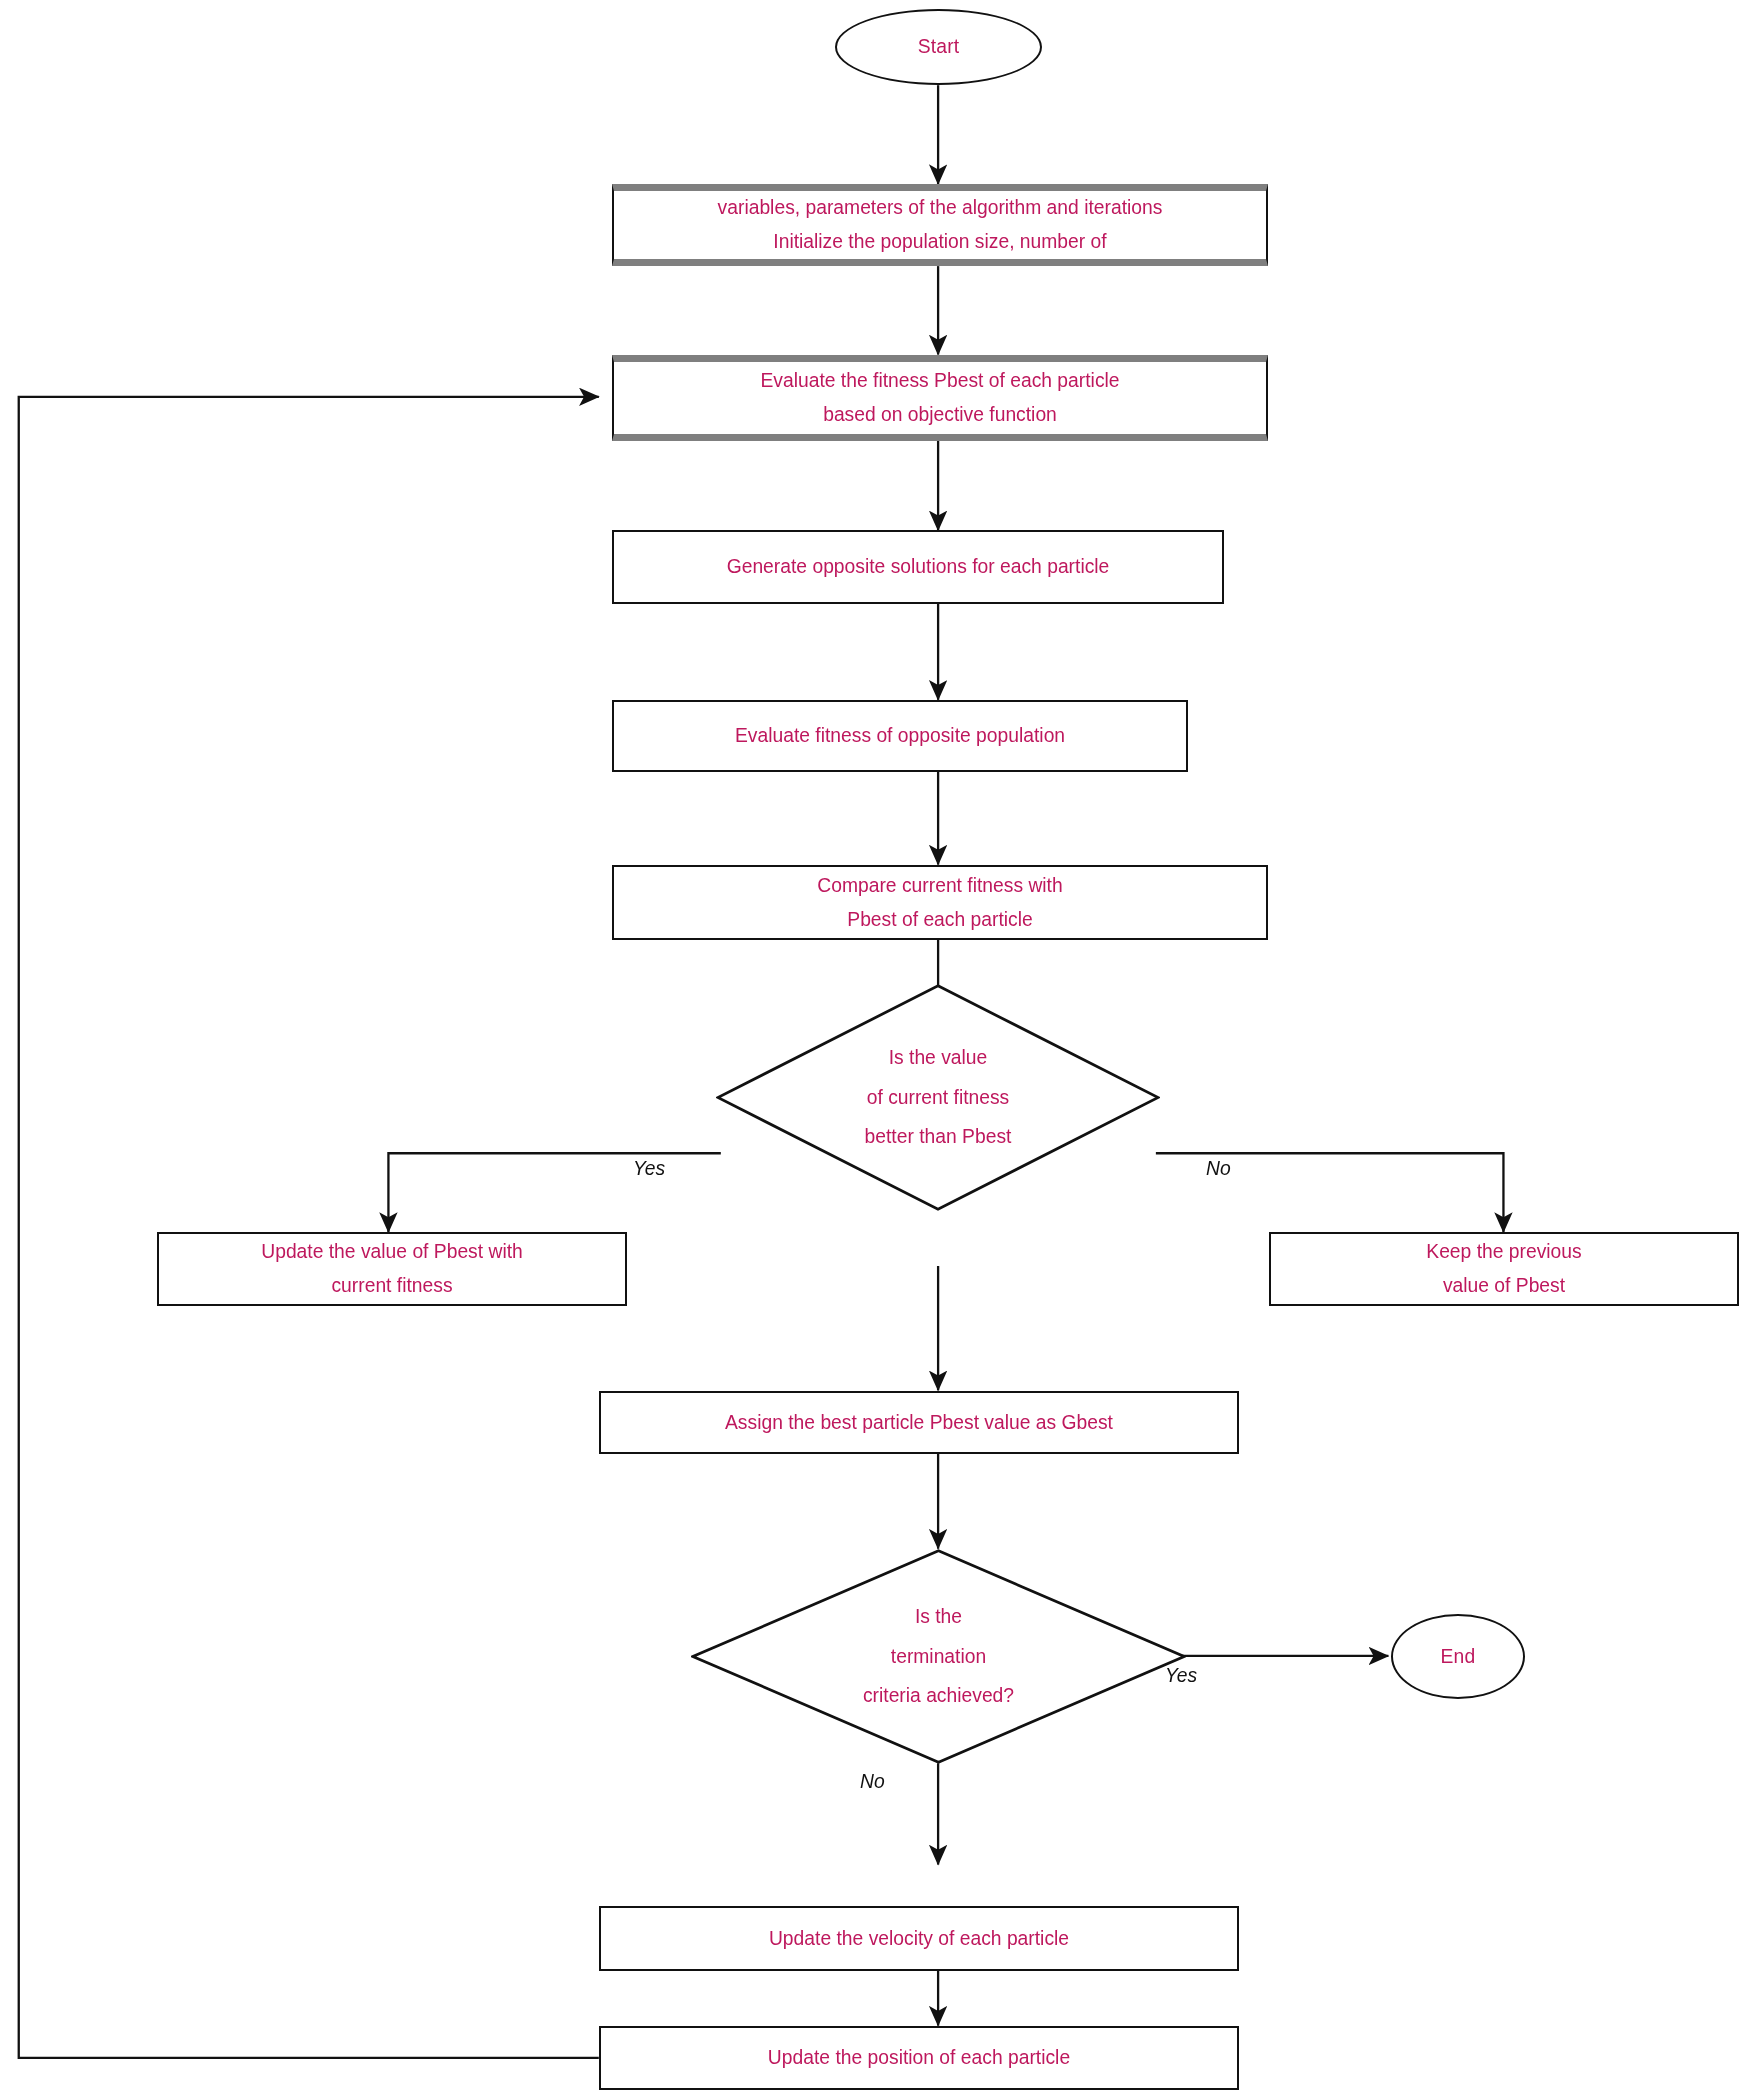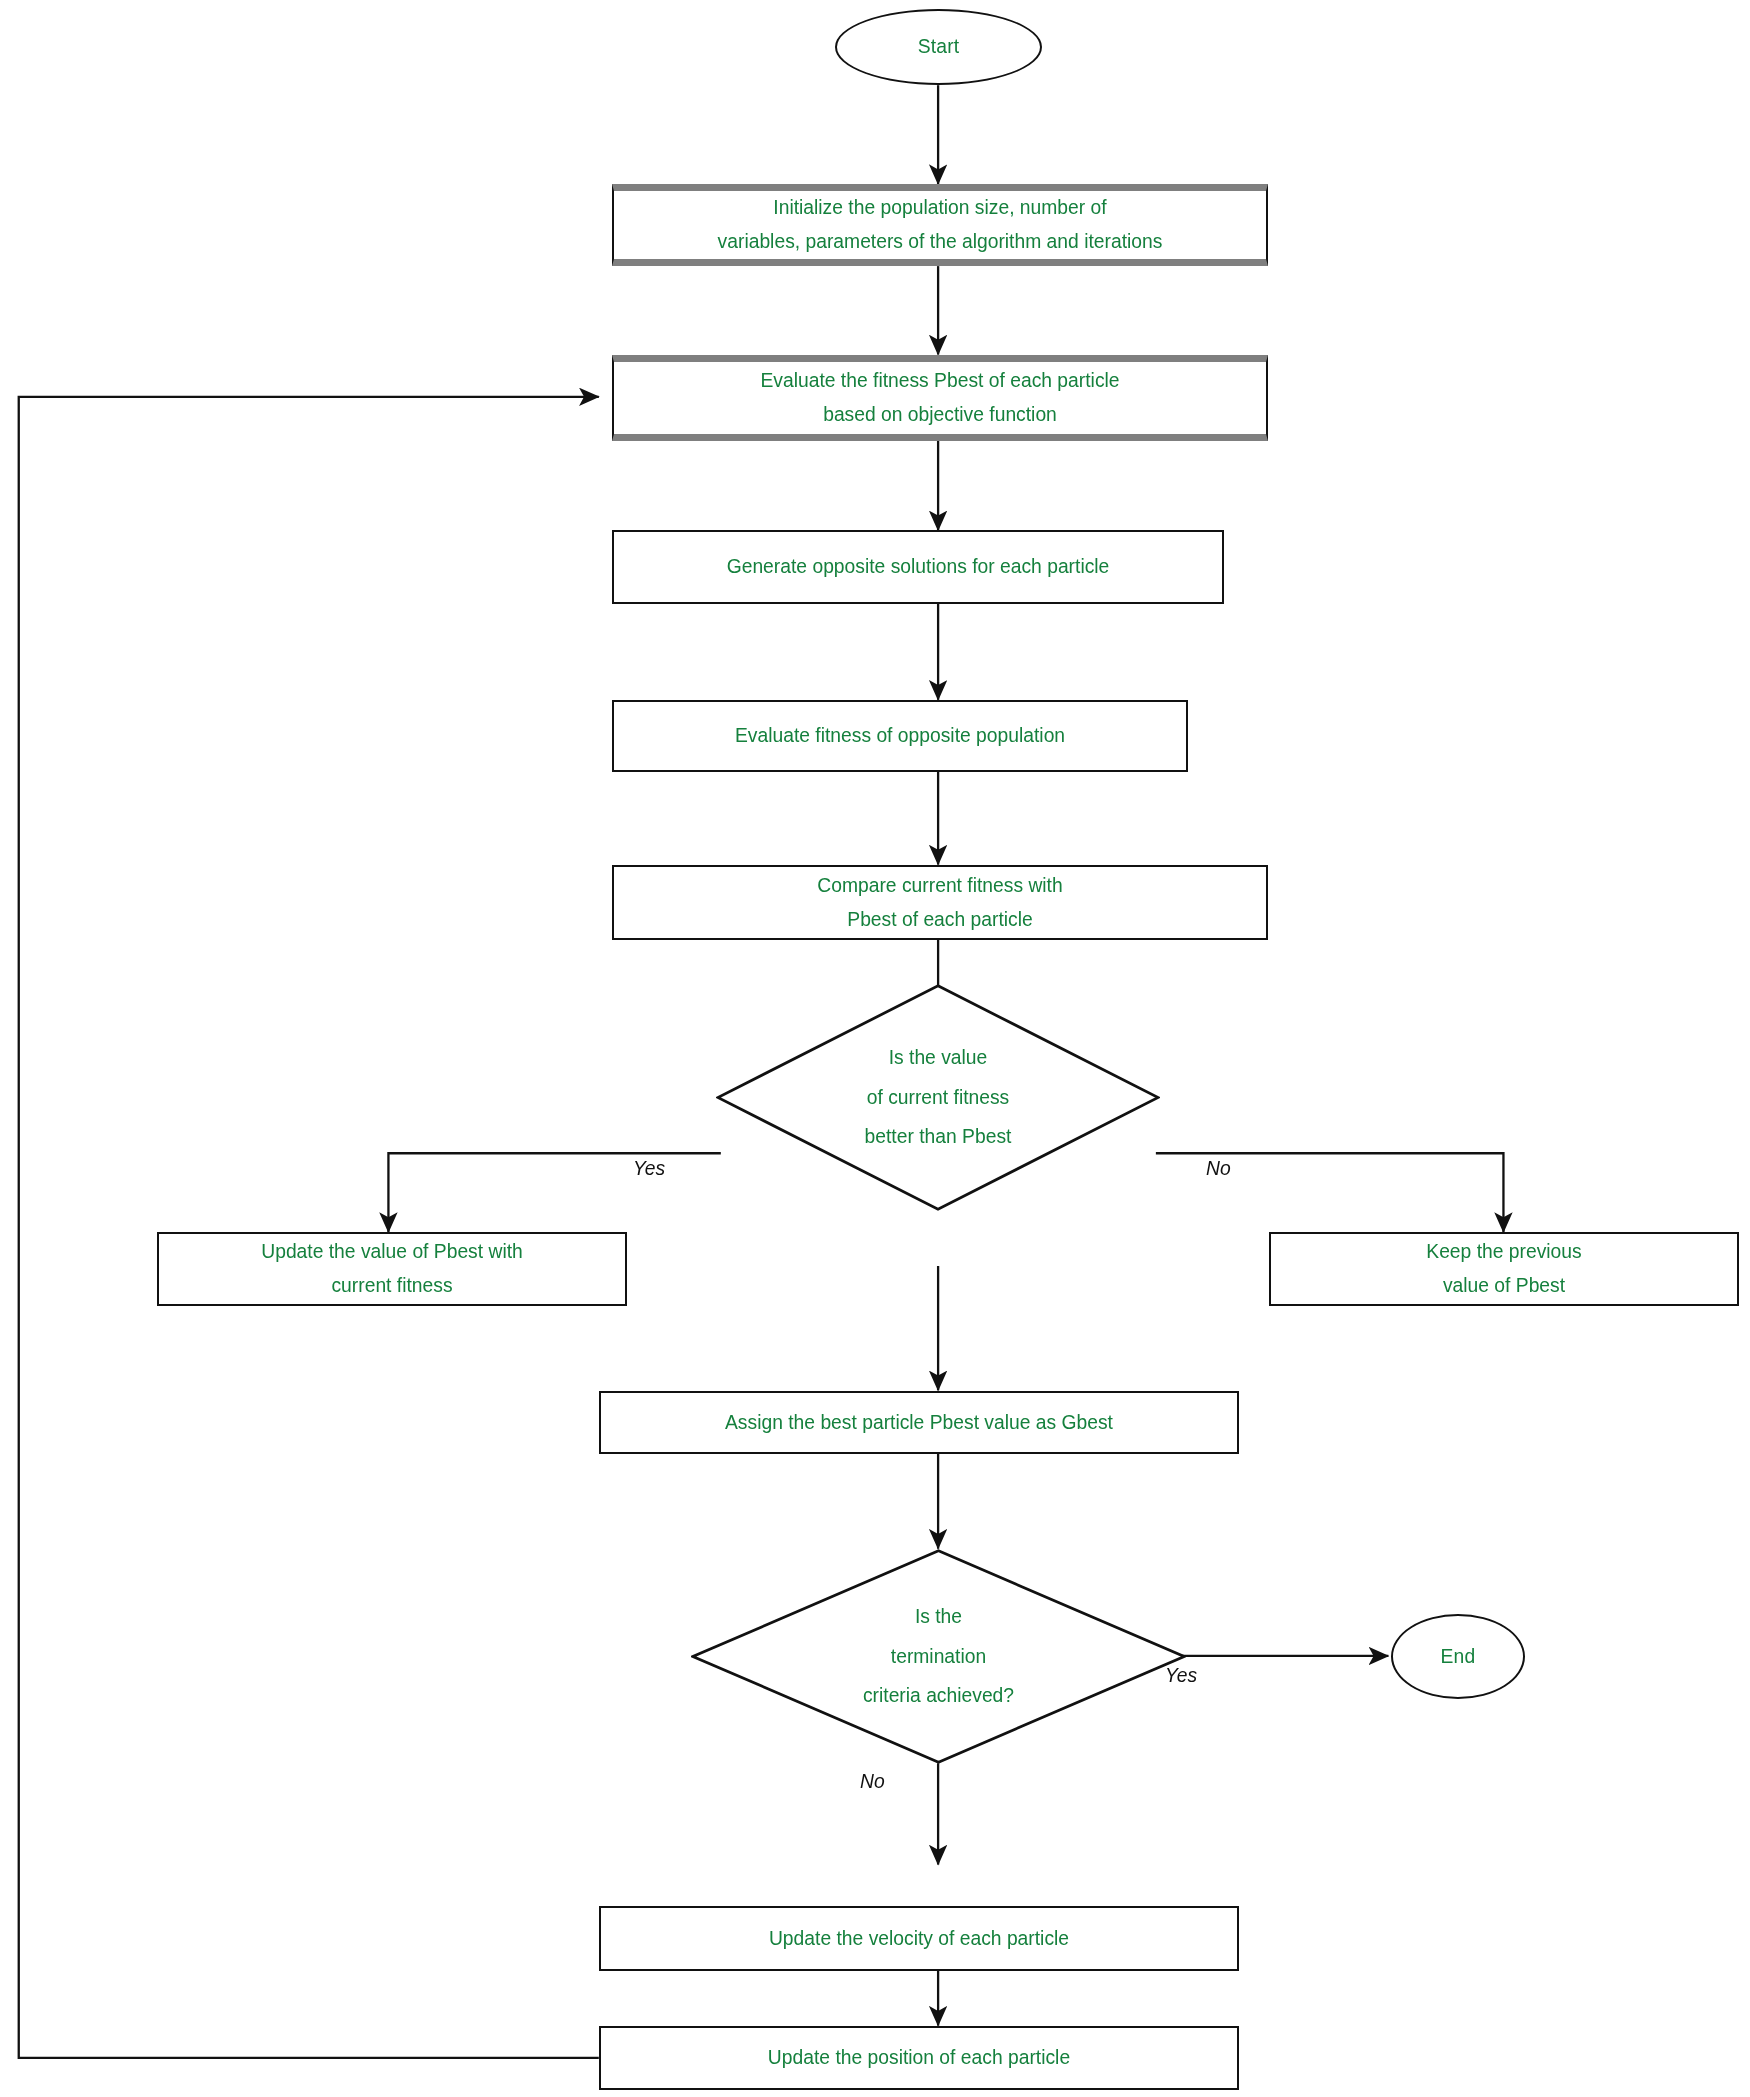--- a/index.html
+++ b/index.html
@@ -22,21 +22,21 @@
     height: 2097px;
     pointer-events: none;
   }
   .node {
     position: absolute;
     box-sizing: border-box;
     display: flex;
     align-items: center;
     justify-content: center;
     text-align: center;
-    color: #15803d;
+    color: #be185d;
     background: #ffffff;
   }
   .terminator {
     border: 2.3px solid #111111;
     border-radius: 50% / 50%;
     font-size: 19.3px;
     letter-spacing: 0.2px;
   }
   .process {
     border: 2.3px solid #111111;
@@ -119,22 +119,22 @@
       <path d="M1300 4470 L40 4470 L40 862 L1300 862" marker-end="url(#ah)"></path>
     </g>
   </svg>
 
   <div class="node terminator" style="left:835px; top:9.2px; width:207px; height:76px;">
     <span>Start</span>
   </div>
 
   <div class="node process banded" style="left:612px; top:184px; width:656px; height:82px;">
     <div>
+      <span class="nline">variables, parameters of the algorithm  and iterations</span>
       <span class="nline">Initialize the population size, number of</span>
-      <span class="nline">variables, parameters of the algorithm  and iterations</span>
     </div>
   </div>
 
   <div class="node process banded" style="left:612px; top:355px; width:656px; height:86px;align-items:center;">
     <div>
       <span class="nline">Evaluate the fitness Pbest of each particle</span>
       <span class="nline">based on objective function</span>
     </div>
   </div>
 

